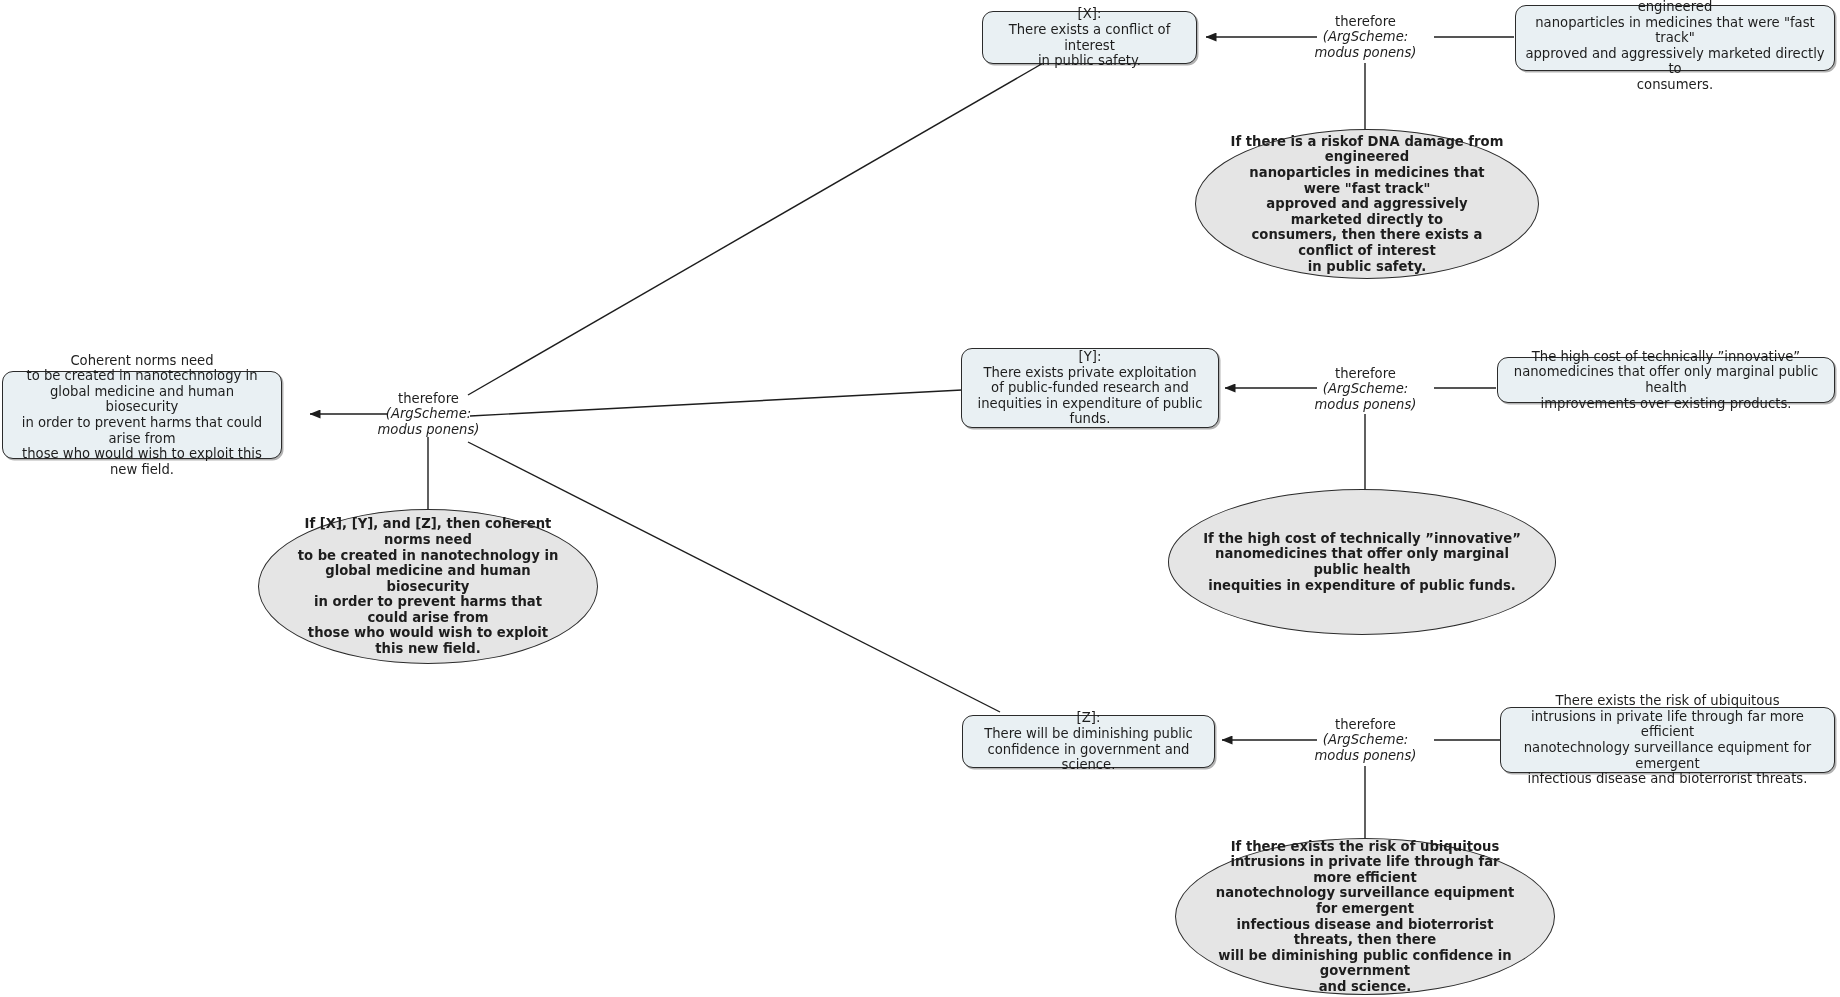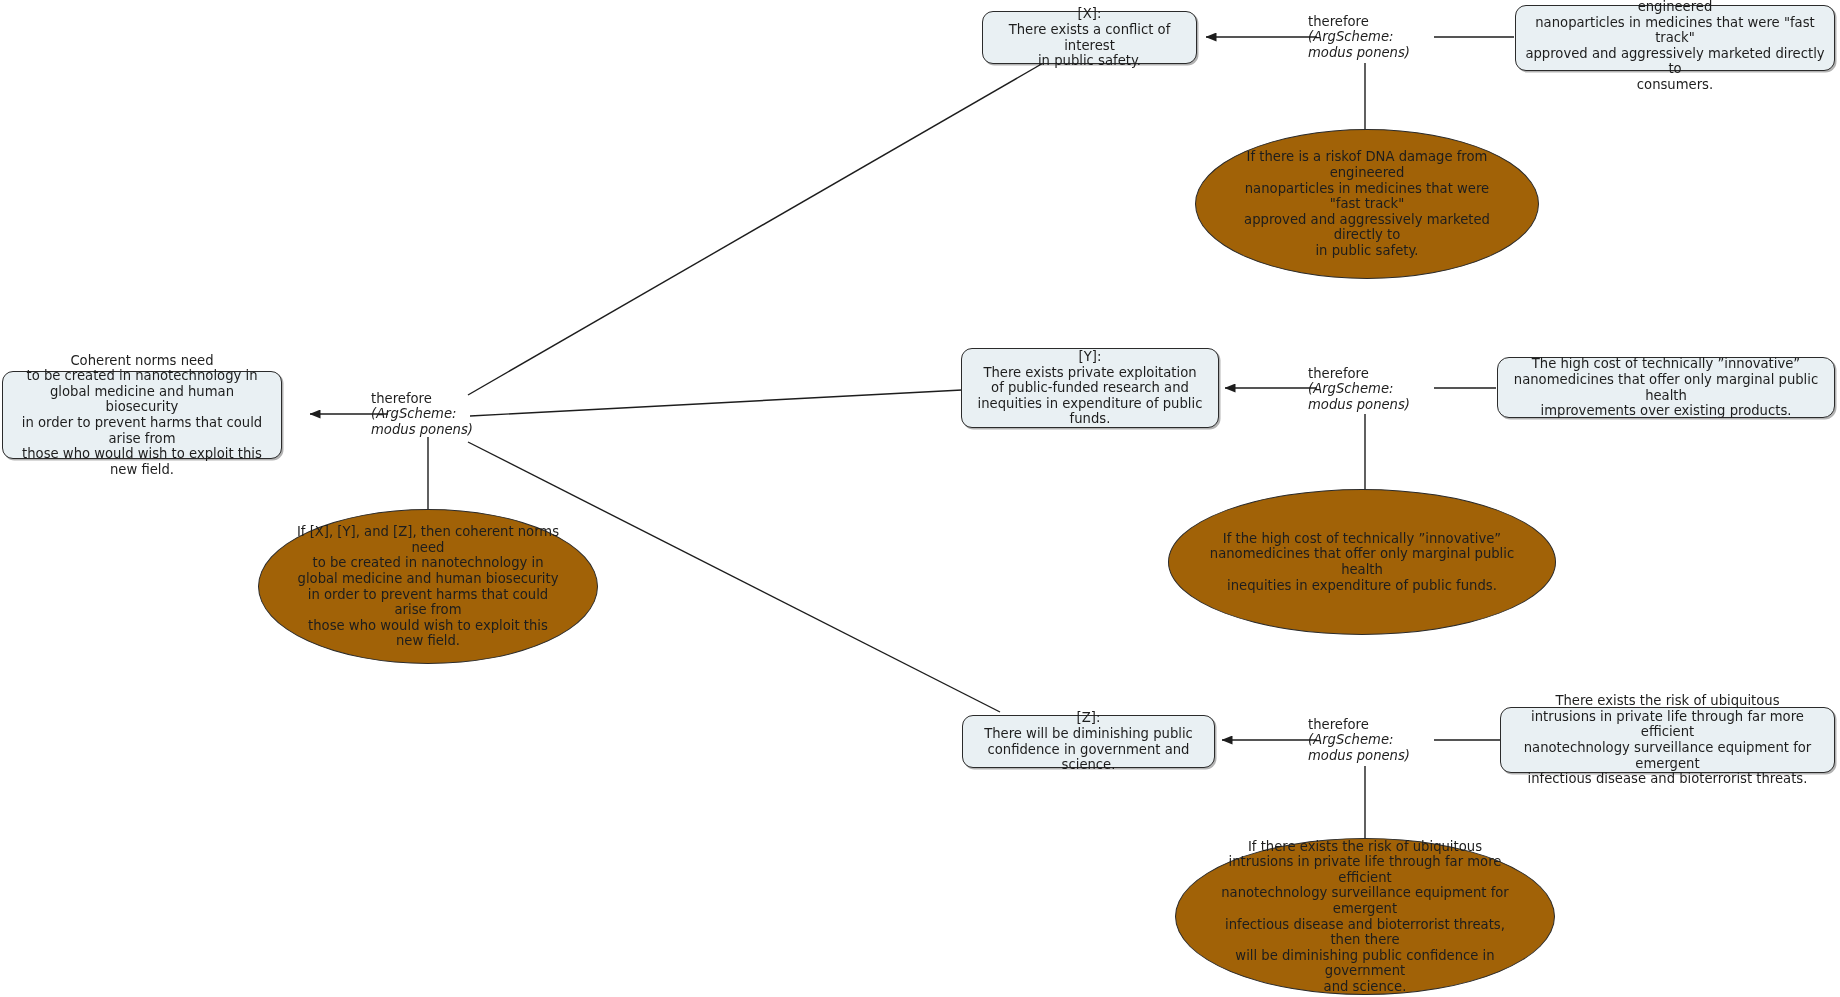--- a/index.html
+++ b/index.html
@@ -38,29 +38,31 @@
   .prop-box {
     background: #e9f0f3;
     border: 1.3px solid #2b2b2b;
     border-radius: 11px;
     font-size: 13.2px;
     line-height: 15.6px;
     padding: 6px 9px;
     box-shadow: 1.5px 1.5px 0 rgba(0,0,0,0.30);
   }
   .ellipse {
-    background: #a16207;
+    background: #e5e5e5;
     border: 1.3px solid #2b2b2b;
     border-radius: 50%;
     font-size: 13.2px;
     line-height: 15.6px;
     padding: 10px 34px;
+    font-weight: bold;
   }
   .scheme-label {
     position: absolute;
+    text-align: center;
     font-size: 13.2px;
     line-height: 15.4px;
     color: #1d1d1d;
     white-space: nowrap;
   }
   .scheme-label .ital {
     font-style: italic;
   }
   .txt { display: block; }
 </style>
@@ -146,40 +148,41 @@
       <span class="txt">approved and aggressively marketed directly to</span>
       <span class="txt">consumers.</span>
     </div>
   </div>
 
   <div class="node ellipse" style="left:1195px; top:129px; width:344px; height:150px;">
     <div>
       <span class="txt">If there is a riskof DNA damage from engineered</span>
       <span class="txt">nanoparticles in medicines that were "fast track"</span>
       <span class="txt">approved and aggressively marketed directly to</span>
+      <span class="txt">consumers, then there exists a conflict of interest</span>
       <span class="txt">in public safety.</span>
     </div>
   </div>
 
   <div class="node prop-box" style="left:961px; top:348px; width:258px; height:80px;">
     <div>
       <span class="txt">[Y]:</span>
       <span class="txt">There exists private exploitation</span>
       <span class="txt">of public-funded research and</span>
       <span class="txt">inequities in expenditure of public funds.</span>
     </div>
   </div>
 
   <div class="scheme-label" style="left:1308px; top:366px; width:115px;">
     <span class="txt">therefore</span>
     <span class="txt ital">(ArgScheme:</span>
     <span class="txt ital">modus ponens)</span>
   </div>
 
-  <div class="node prop-box" style="left:1497px; top:357px; width:338px; height:61px;border-radius:12px;">
+  <div class="node prop-box" style="left:1497px; top:357px; width:338px; height:46px;">
     <div>
       <span class="txt">The high cost of technically ”innovative”</span>
       <span class="txt">nanomedicines that offer only marginal public health</span>
       <span class="txt">improvements over existing products.</span>
     </div>
   </div>
 
   <div class="node ellipse" style="left:1168px; top:489px; width:388px; height:146px;">
     <div>
       <span class="txt">If the high cost of technically ”innovative”</span>

